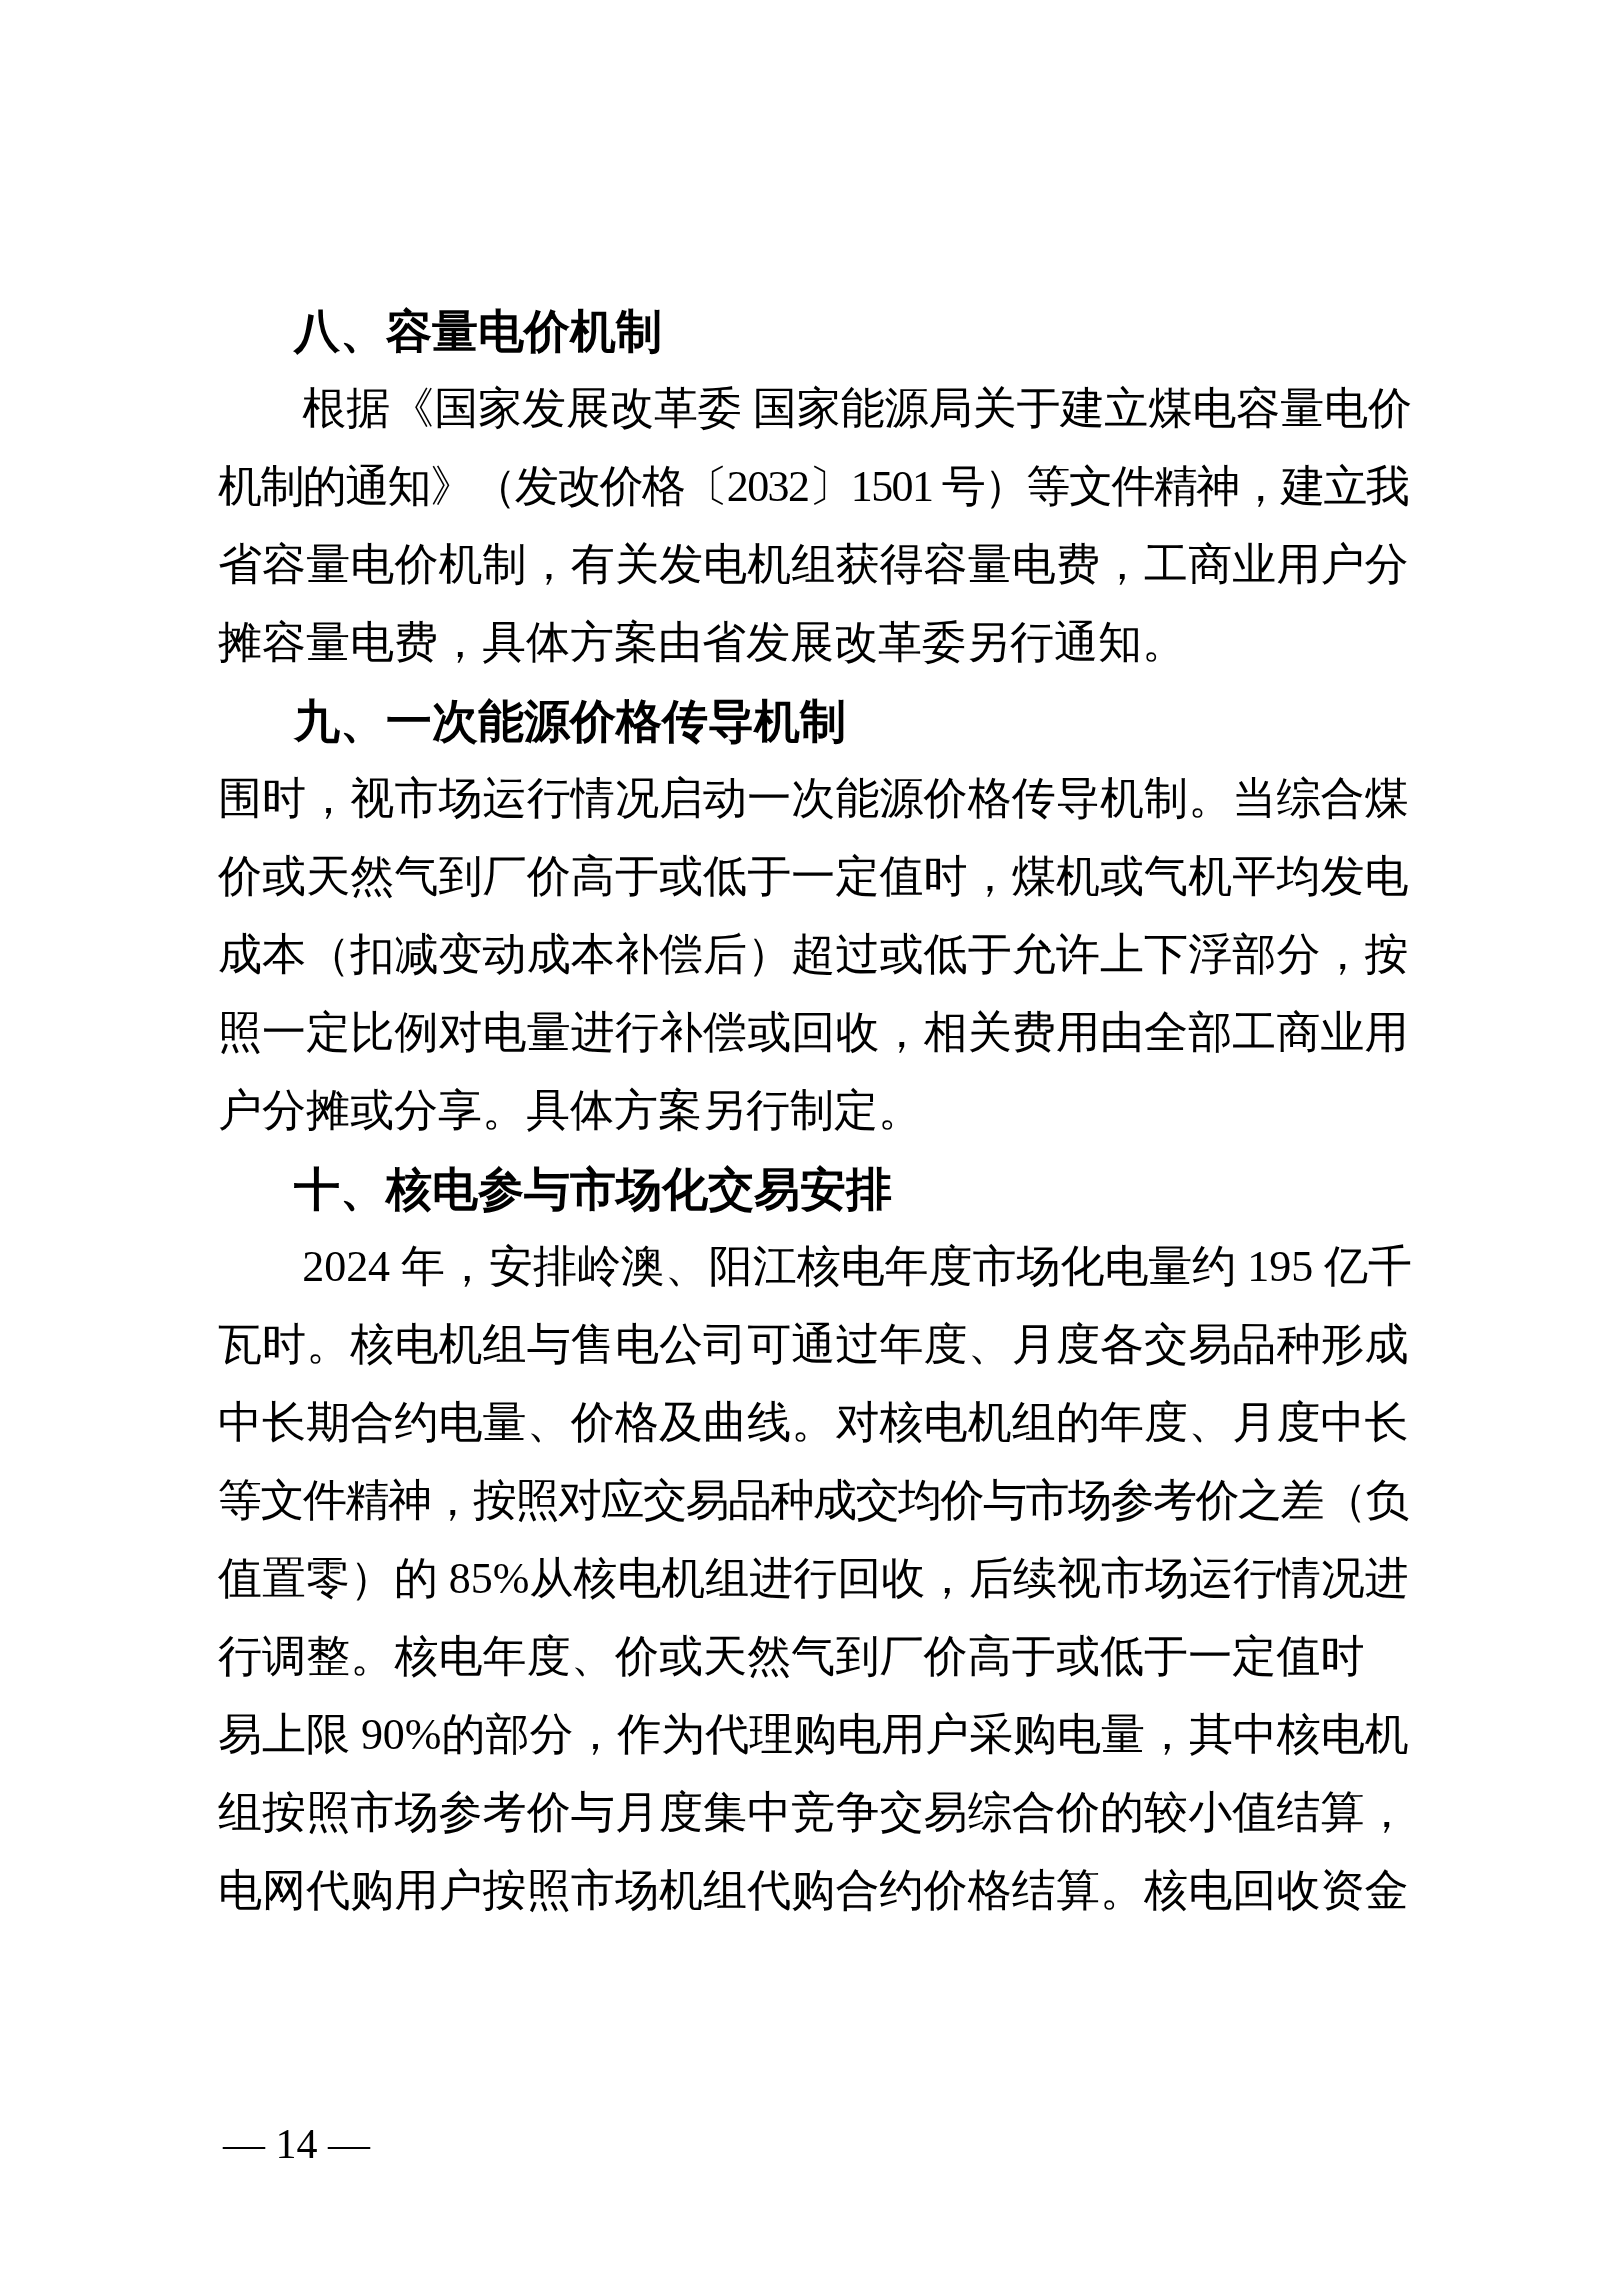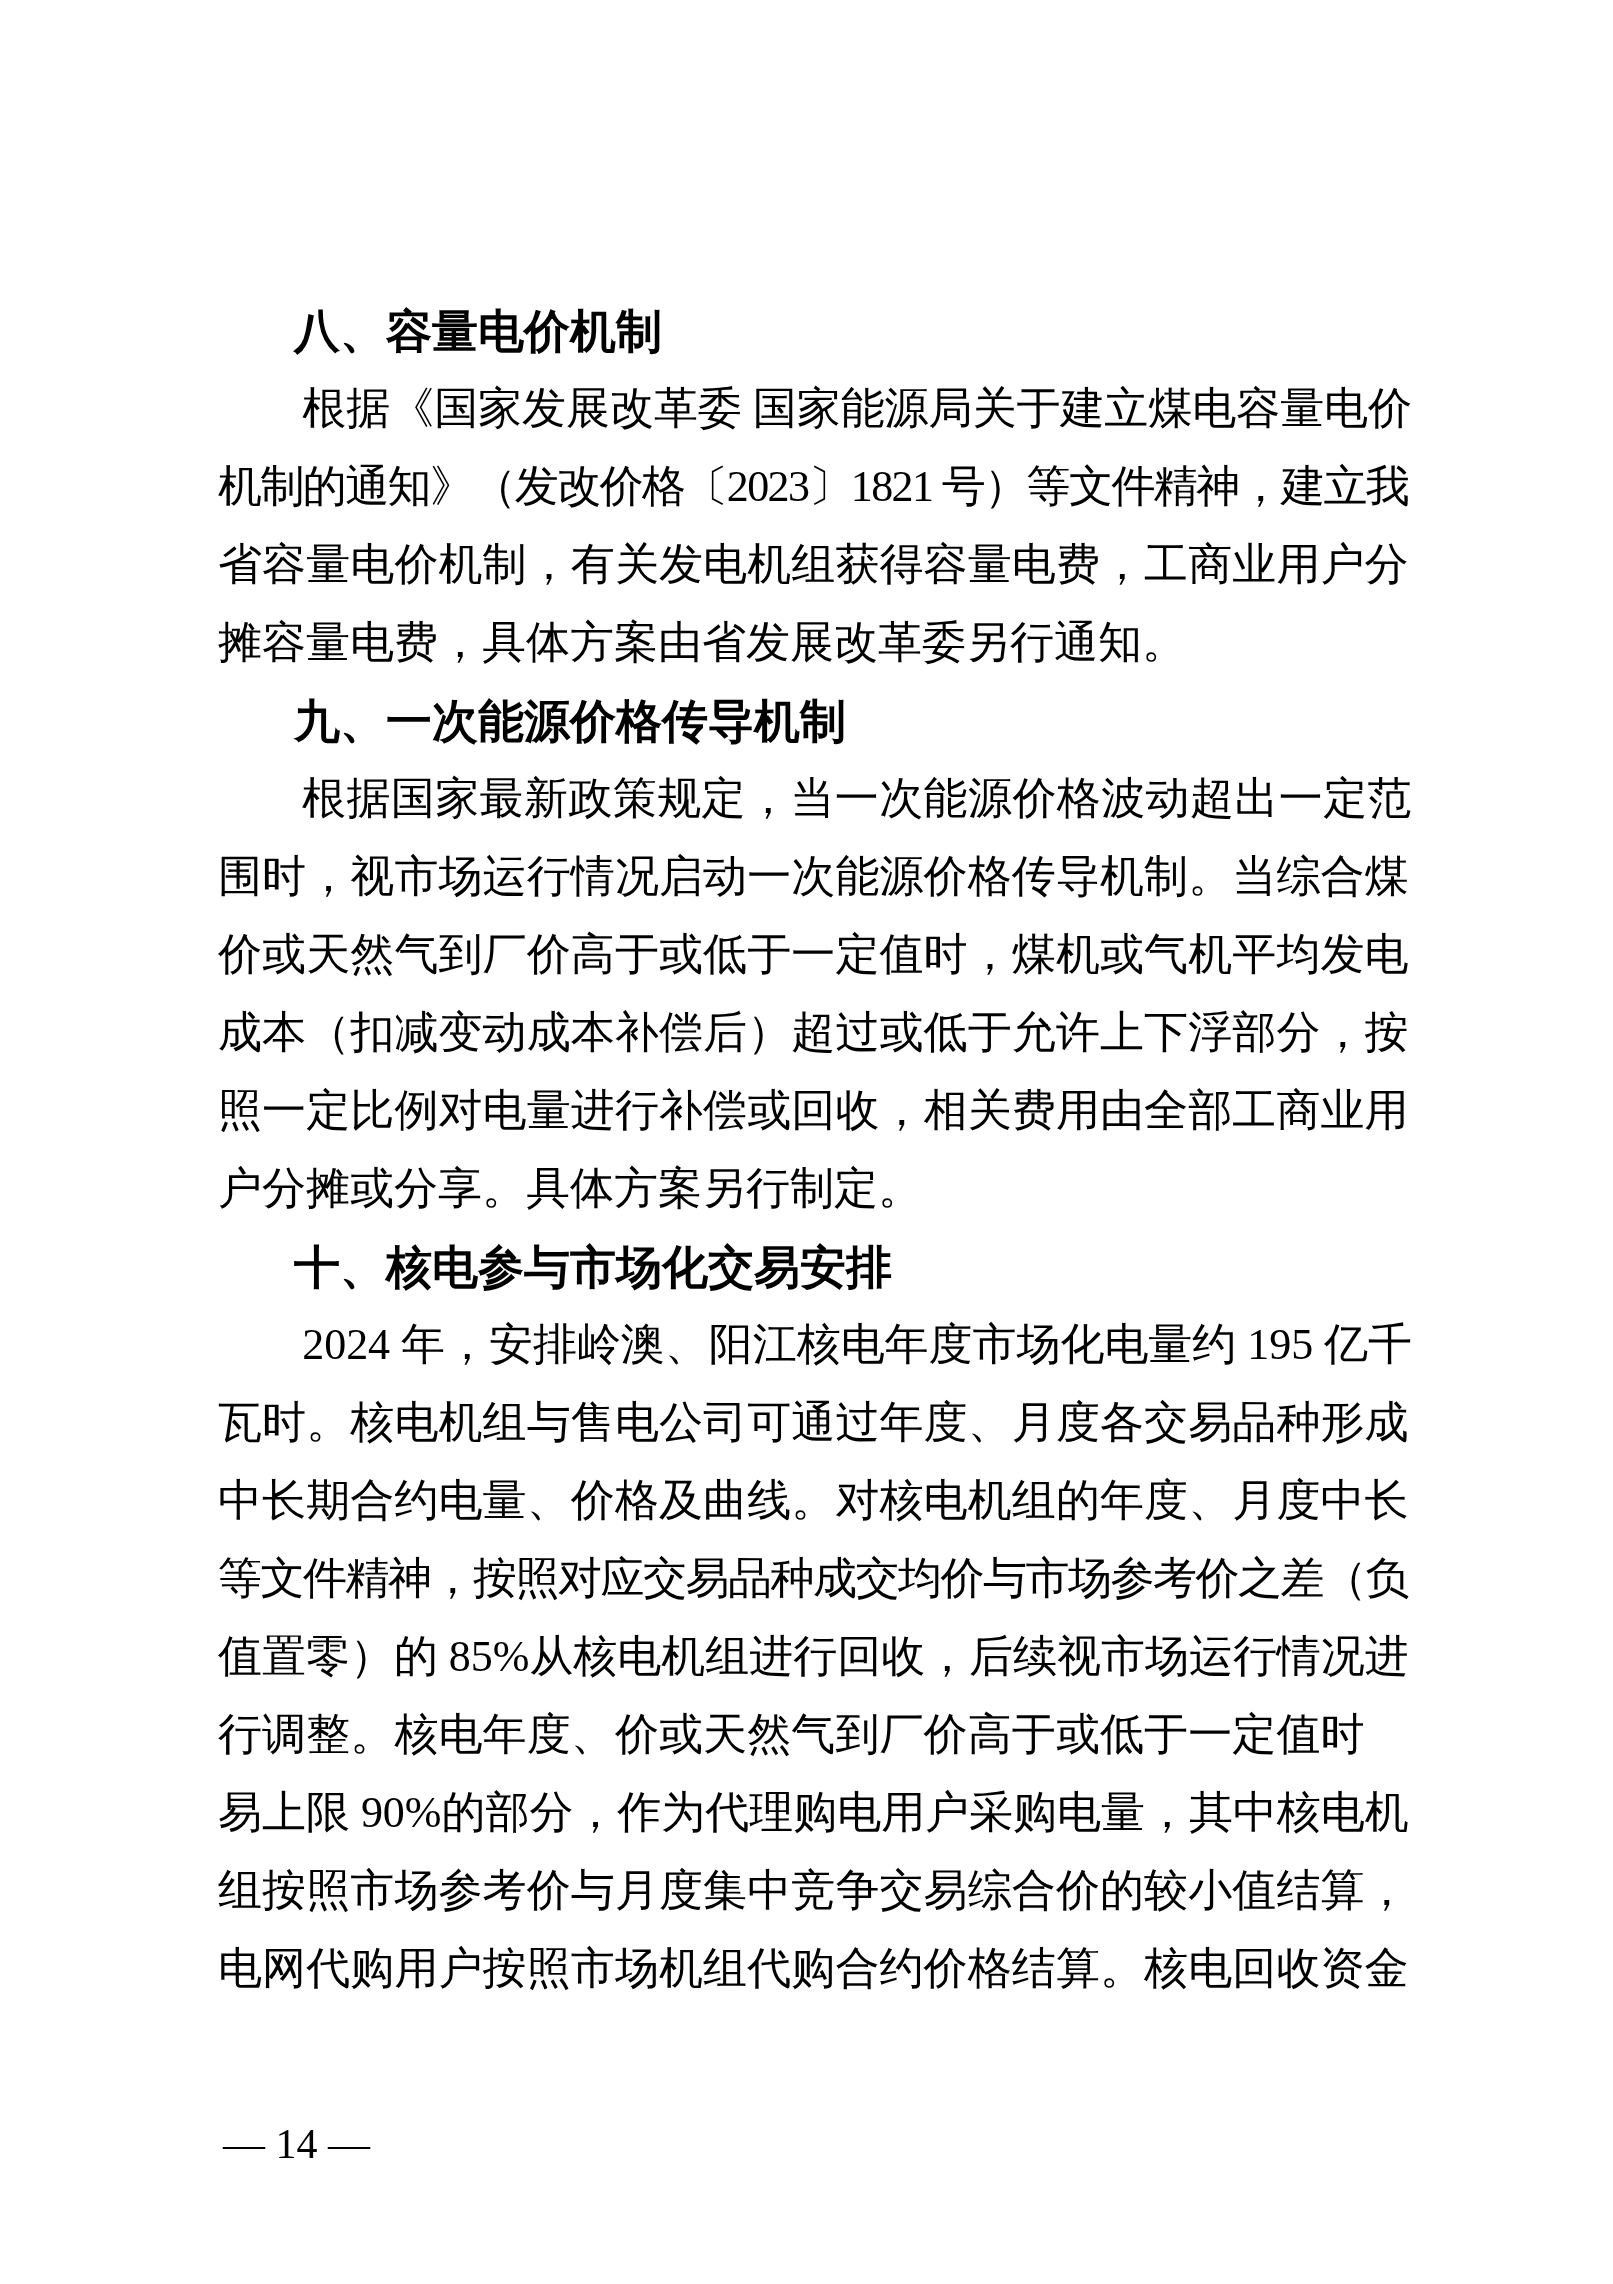--- a/index.html
+++ b/index.html
@@ -48,30 +48,29 @@
 </head>
 <body>
 
 <div class="page">
   <main class="content">
 
     <section class="doc-section">
       <h2 class="line heading flow-end"><span class="lt">八、容量电价机制</span></h2>
       <div class="para">
         <div class="line body indent"><span class="lt" style="letter-spacing: -0.05px;">根据《国家发展改革委 国家能源局关于建立煤电容量电价</span></div>
-        <div class="line body"><span class="lt" style="letter-spacing: -1.6px;">机制的通知》（发改价格〔2023〕1821 号）等文件精神，建立我</span></div>
+        <div class="line body"><span class="lt" style="letter-spacing: -1.6px;">机制的通知》（发改价格〔2032〕1501 号）等文件精神，建立我</span></div>
         <div class="line body"><span class="lt" style="letter-spacing: 0.1px;">省容量电价机制，有关发电机组获得容量电费，工商业用户分</span></div>
         <div class="line body flow-end"><span class="lt">摊容量电费，具体方案由省发展改革委另行通知。</span></div>
       </div>
     </section>
 
     <section class="doc-section">
       <h2 class="line heading flow-end"><span class="lt">九、一次能源价格传导机制</span></h2>
       <div class="para">
-        <div class="line body indent"><span class="lt" style="letter-spacing: 0.4px;">根据国家最新政策规定，当一次能源价格波动超出一定范</span></div>
         <div class="line body"><span class="lt" style="letter-spacing: 0.1px;">围时，视市场运行情况启动一次能源价格传导机制。当综合煤</span></div>
         <div class="line body"><span class="lt" style="letter-spacing: 0.1px;">价或天然气到厂价高于或低于一定值时，煤机或气机平均发电</span></div>
         <div class="line body"><span class="lt" style="letter-spacing: 0.1px;">成本（扣减变动成本补偿后）超过或低于允许上下浮部分，按</span></div>
         <div class="line body"><span class="lt" style="letter-spacing: 0.1px;">照一定比例对电量进行补偿或回收，相关费用由全部工商业用</span></div>
         <div class="line body flow-end"><span class="lt">户分摊或分享。具体方案另行制定。</span></div>
       </div>
     </section>
 
     <section class="doc-section">
       <h2 class="line heading flow-end"><span class="lt">十、核电参与市场化交易安排</span></h2>

